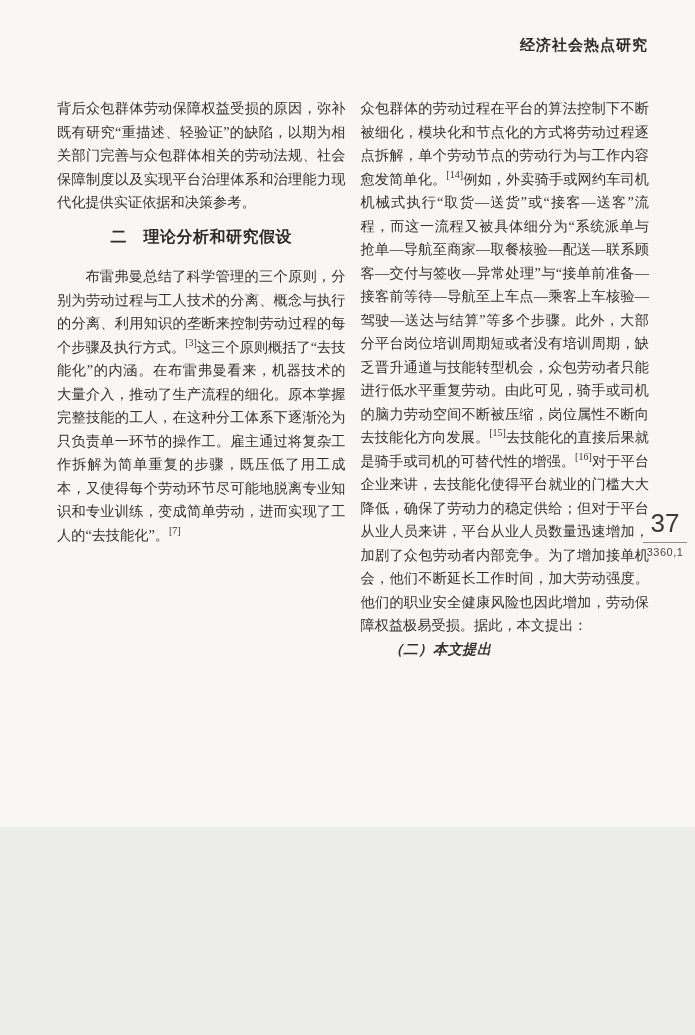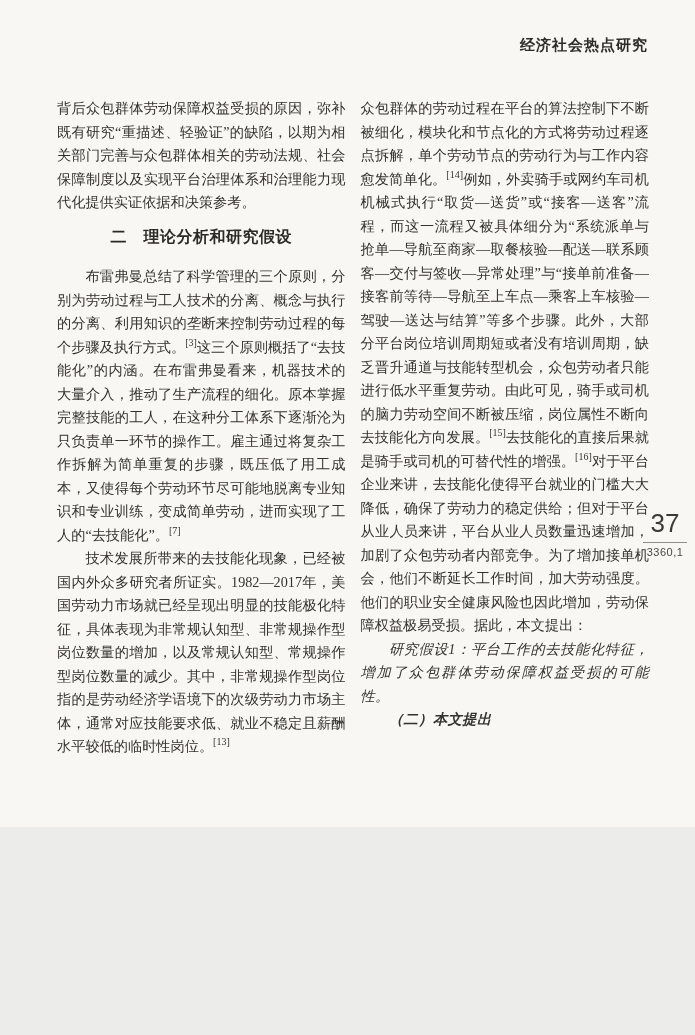--- a/index.html
+++ b/index.html
@@ -102,25 +102,23 @@
 
 <div class="page">
 
   <div class="running-head">经济社会热点研究</div>
 
   <div class="content">
     <div class="column">
         <div class="blk p cont">背后众包群体劳动保障权益受损的原因，弥补既有研究“重描述、轻验证”的缺陷，以期为相关部门完善与众包群体相关的劳动法规、社会保障制度以及实现平台治理体系和治理能力现代化提供实证依据和决策参考。</div>
         <div class="blk h2">二　理论分析和研究假设</div>
         <div class="blk p">布雷弗曼总结了科学管理的三个原则，分别为劳动过程与工人技术的分离、概念与执行的分离、利用知识的垄断来控制劳动过程的每个步骤及执行方式。<sup class="ref">[3]</sup>这三个原则概括了“去技能化”的内涵。在布雷弗曼看来，机器技术的大量介入，推动了生产流程的细化。原本掌握完整技能的工人，在这种分工体系下逐渐沦为只负责单一环节的操作工。雇主通过将复杂工作拆解为简单重复的步骤，既压低了用工成本，又使得每个劳动环节尽可能地脱离专业知识和专业训练，变成简单劳动，进而实现了工人的“去技能化”。<sup class="ref">[7]</sup></div>
-        <div class="blk p">技术发展所带来的去技能化现象，已经被国内外众多研究者所证实。1982—2017年，美国劳动力市场就已经呈现出明显的技能极化特征，具体表现为非常规认知型、非常规操作型岗位数量的增加，以及常规认知型、常规操作型岗位数量的减少。其中，非常规操作型岗位指的是劳动经济学语境下的次级劳动力市场主体，通常对应技能要求低、就业不稳定且薪酬水平较低的临时性岗位。<sup class="ref">[13]</sup></div>
       </div>
     <div class="column">
         <div class="blk p cont">众包群体的劳动过程在平台的算法控制下不断被细化，模块化和节点化的方式将劳动过程逐点拆解，单个劳动节点的劳动行为与工作内容愈发简单化。<sup class="ref">[14]</sup>例如，外卖骑手或网约车司机机械式执行“取货—送货”或“接客—送客”流程，而这一流程又被具体细分为“系统派单与抢单—导航至商家—取餐核验—配送—联系顾客—交付与签收—异常处理”与“接单前准备—接客前等待—导航至上车点—乘客上车核验—驾驶—送达与结算”等多个步骤。此外，大部分平台岗位培训周期短或者没有培训周期，缺乏晋升通道与技能转型机会，众包劳动者只能进行低水平重复劳动。由此可见，骑手或司机的脑力劳动空间不断被压缩，岗位属性不断向去技能化方向发展。<sup class="ref">[15]</sup>去技能化的直接后果就是骑手或司机的可替代性的增强。<sup class="ref">[16]</sup>对于平台企业来讲，去技能化使得平台就业的门槛大大降低，确保了劳动力的稳定供给；但对于平台从业人员来讲，平台从业人员数量迅速增加，加剧了众包劳动者内部竞争。为了增加接单机会，他们不断延长工作时间，加大劳动强度。他们的职业安全健康风险也因此增加，劳动保障权益极易受损。据此，本文提出：</div>
-        <div class="blk hyp">研究假设1：平台工作的去技能化特征，增加了众包群体劳动保障权益受损的可能性。</div>
         <div class="blk h3">（二）本文提出</div>
       </div>
   </div>
 
   <div class="margin-block">
     <div class="pagenum">37</div>
     <div class="pn-rule"></div>
     <div class="issue">3360,1</div>
   </div>
 

